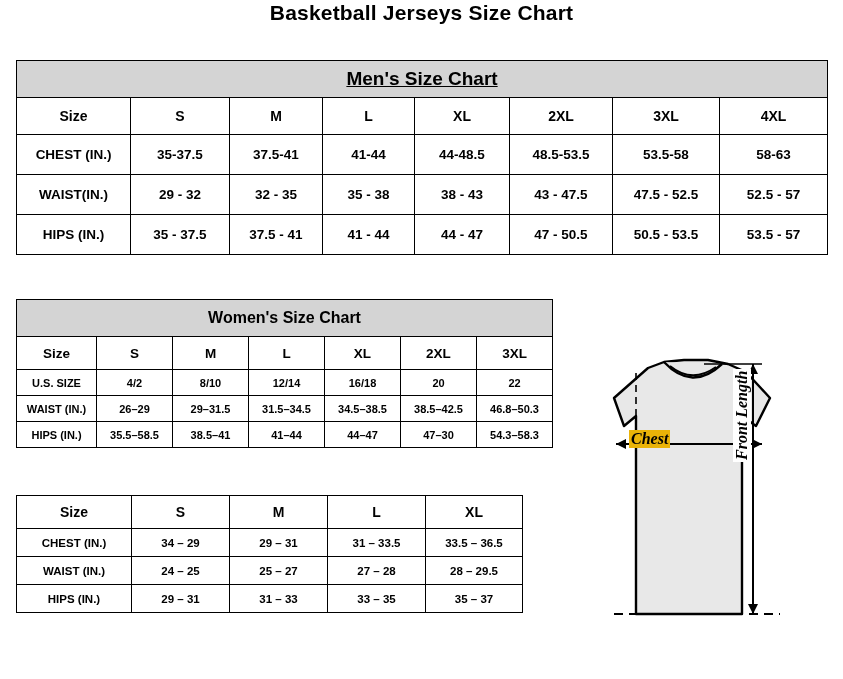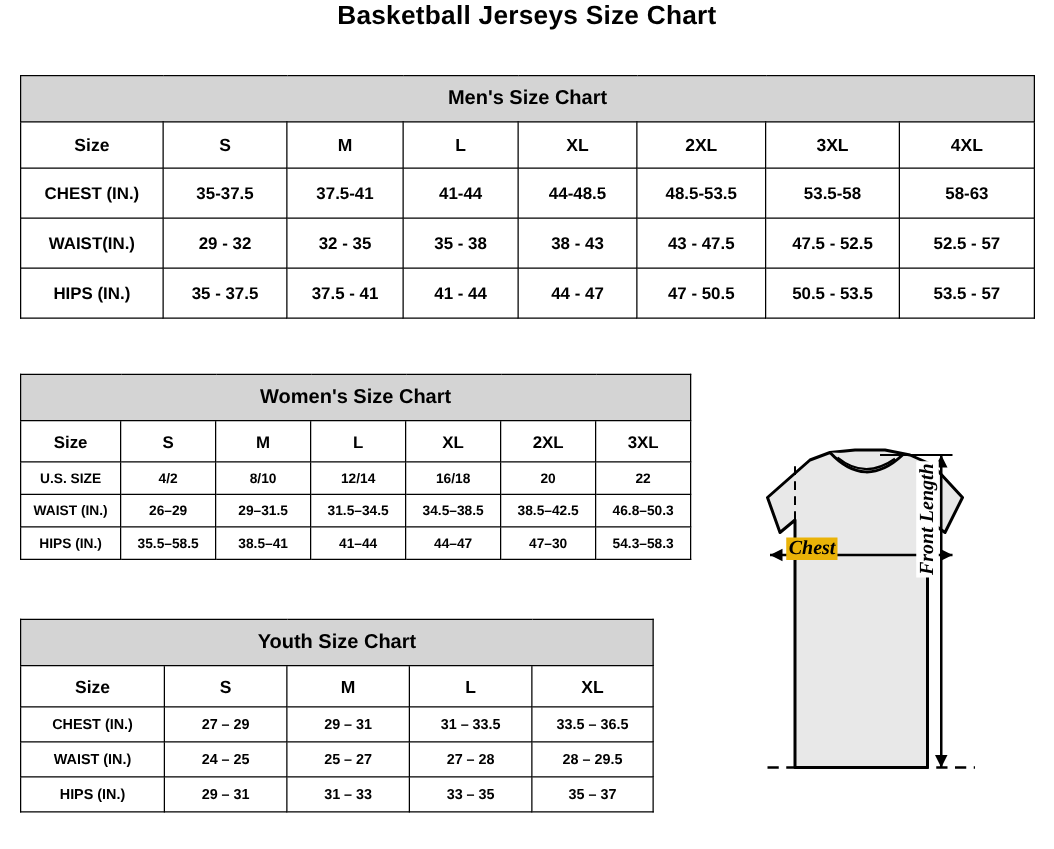--- a/index.html
+++ b/index.html
@@ -40,22 +40,23 @@
   }
 
   
   #mens-table {
     position: absolute;
     left: 16px;
     top: 60px;
     width: 811px;
   }
   #mens-table .banner {
-    font-size: 16px;
+    font-size: 19px;
     height: 34px;
+    text-decoration: underline;
   }
   #mens-table .hdr td {
     font-size: 14px;
     height: 34px;
   }
   #mens-table .row td {
     font-size: 13.5px;
     height: 37px;
   }
   #mens-table .rowlabel {
@@ -264,33 +265,30 @@
 
 <table id="youth-table">
   <colgroup>
     <col style="width:115px">
     <col style="width:98px">
       <col style="width:98px">
       <col style="width:98px">
       <col style="width:97px">
   </colgroup>
   <tbody>
-    <tr>
-      <td class="banner" colspan="5">Youth Size Chart</td>
-    </tr>
     <tr class="hdr">
       <td>Size</td>
       <td>S</td>
       <td>M</td>
       <td>L</td>
       <td>XL</td>
     </tr>
     <tr class="row">
       <td class="rowlabel">CHEST (IN.)</td>
-      <td>27 – 29</td>
+      <td>34 – 29</td>
       <td>29 – 31</td>
       <td>31 – 33.5</td>
       <td>33.5 – 36.5</td>
     </tr>
     <tr class="row">
       <td class="rowlabel">WAIST  (IN.)</td>
       <td>24 – 25</td>
       <td>25 – 27</td>
       <td>27 – 28</td>
       <td>28 – 29.5</td>

